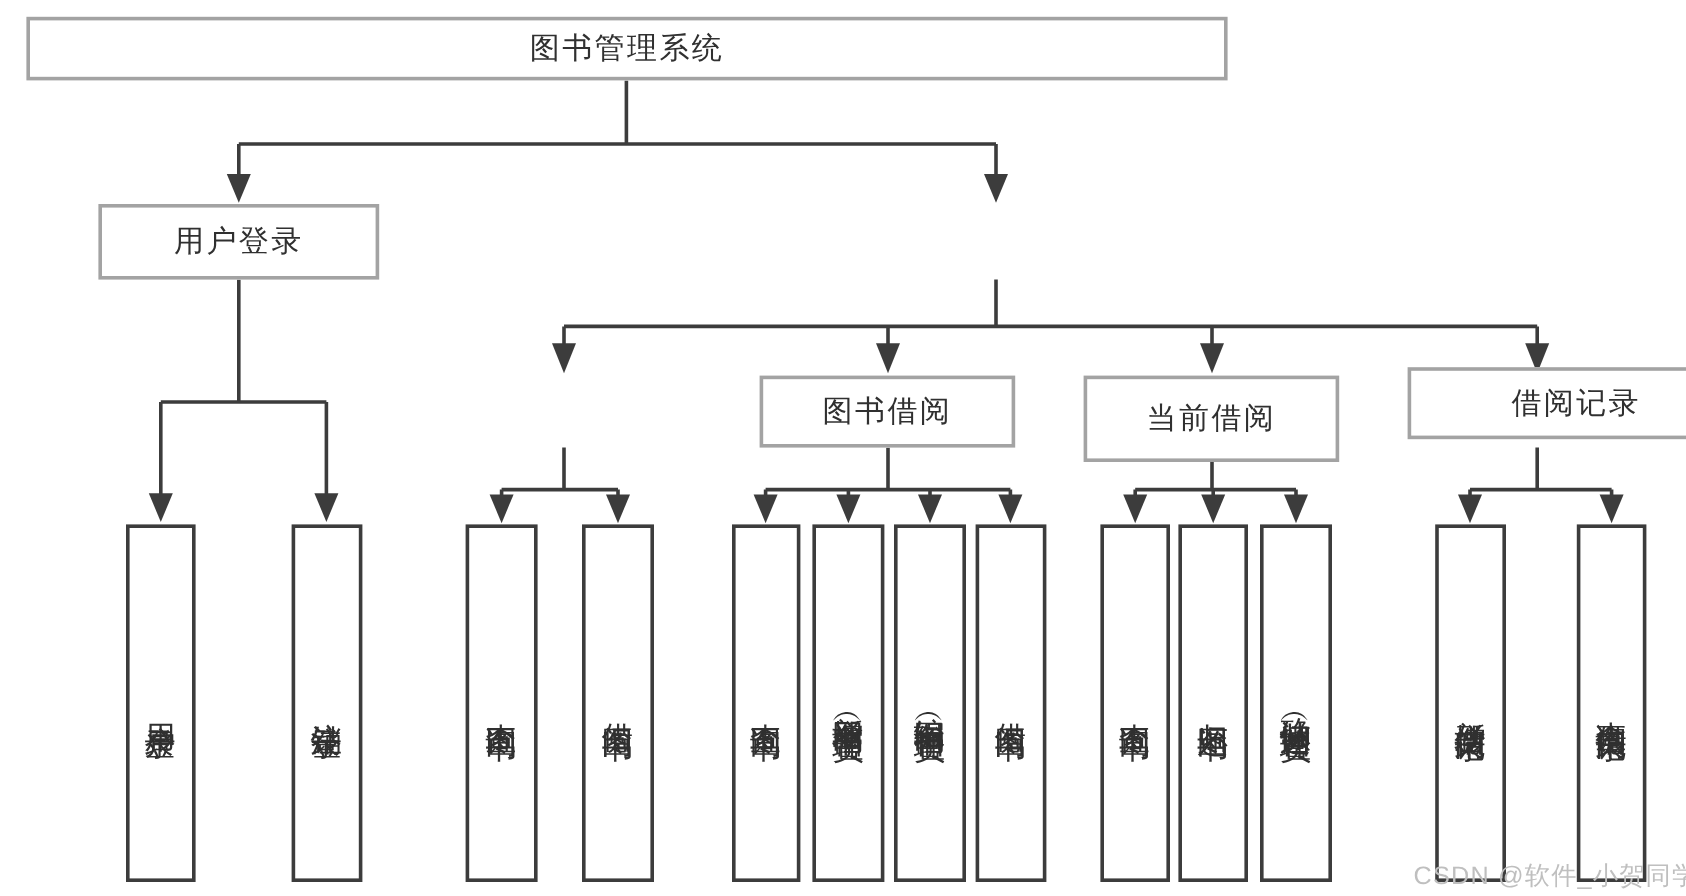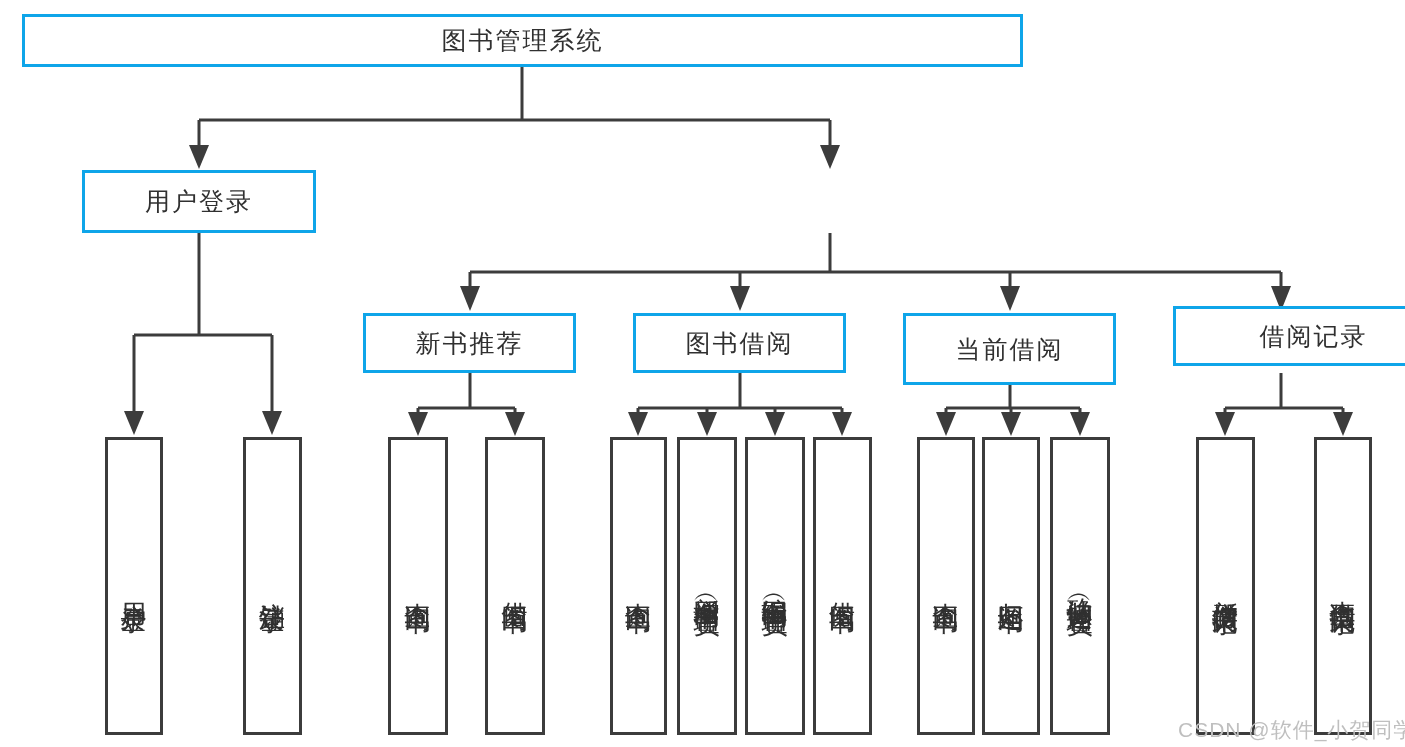--- a/index.html
+++ b/index.html
@@ -23,21 +23,21 @@
     position: absolute;
     left: 0;
     top: 0;
     width: 1405px;
     height: 747px;
     z-index: 1;
   }
   .box {
     position: absolute;
     box-sizing: border-box;
-    border: 3px solid #0ea5e9;
+    border: 3px solid #a3a3a3;
     background: #ffffff;
     display: flex;
     align-items: center;
     justify-content: center;
     color: #303030;
     font-size: 25px;
     letter-spacing: 2px;
     z-index: 2;
     line-height: 1;
   }
@@ -122,21 +122,20 @@
 
       <polygon points="1215,412 1235,412 1225,436"></polygon>
       <polygon points="1333,412 1353,412 1343,436"></polygon>
     </g>
   </svg>
 
   <div class="box" style="left:22px; top:14px; width:1001px; height:53px;">图书管理系统</div>
 
   <div class="box" style="left:82px; top:170px; width:234px; height:63px;">用户登录</div>
 
-  <div class="box" style="left:363px; top:313px; width:213px; height:60px;">新书推荐</div>
   <div class="box" style="left:633px; top:313px; width:213px; height:60px;">图书借阅</div>
   <div class="box" style="left:903px; top:313px; width:213px; height:72px;">当前借阅</div>
   <div class="box" style="left:1173px; top:306px; width:253px; height:60px;padding-left:28px;">借阅记录</div>
 
   <div class="leaf" style="left:105px; width:58px;">
     <span class="vtext">用户登录</span>
   </div>
   <div class="leaf" style="left:243px; width:59px;">
     <span class="vtext">注销登录</span>
   </div>

